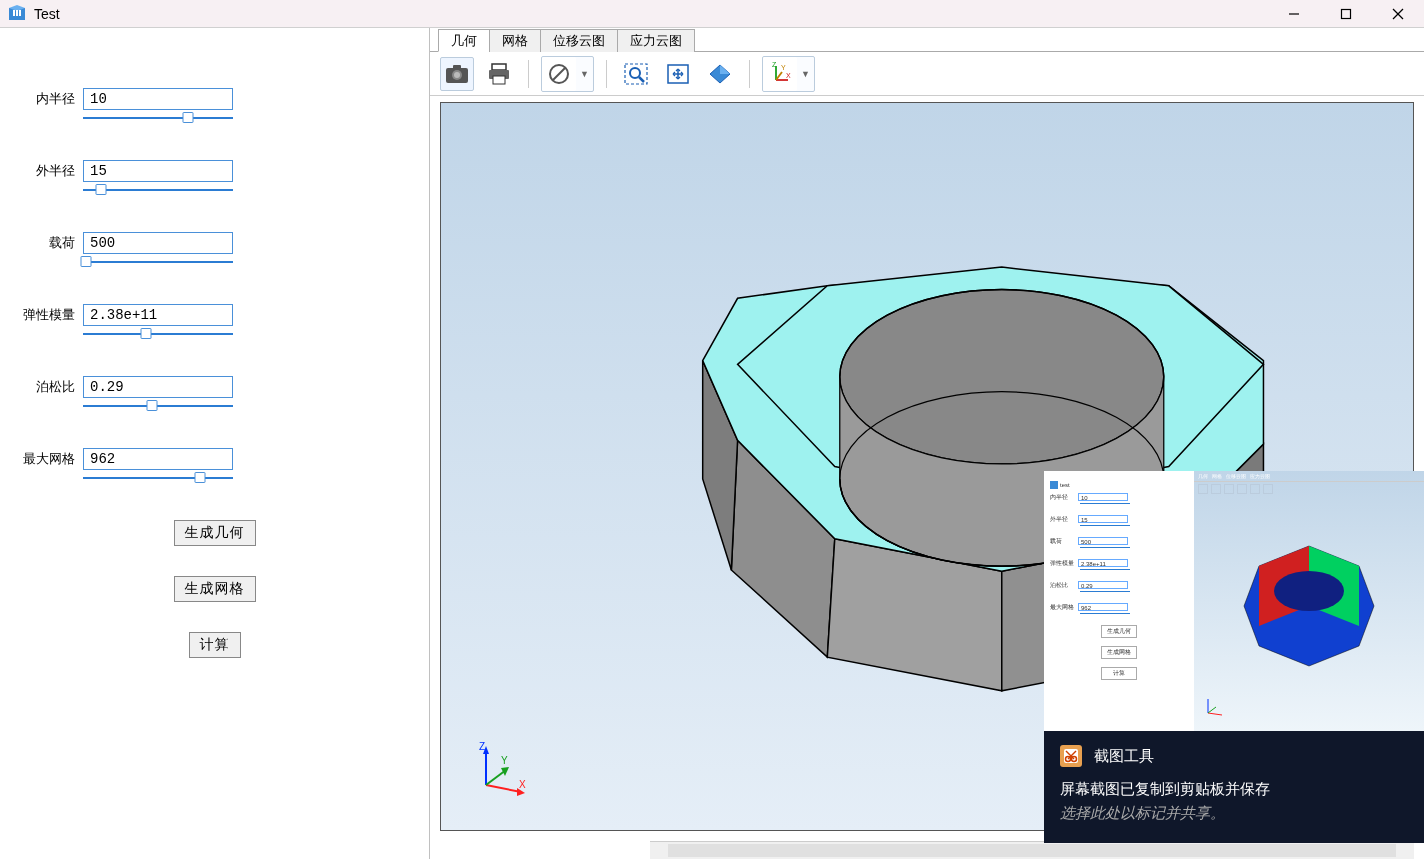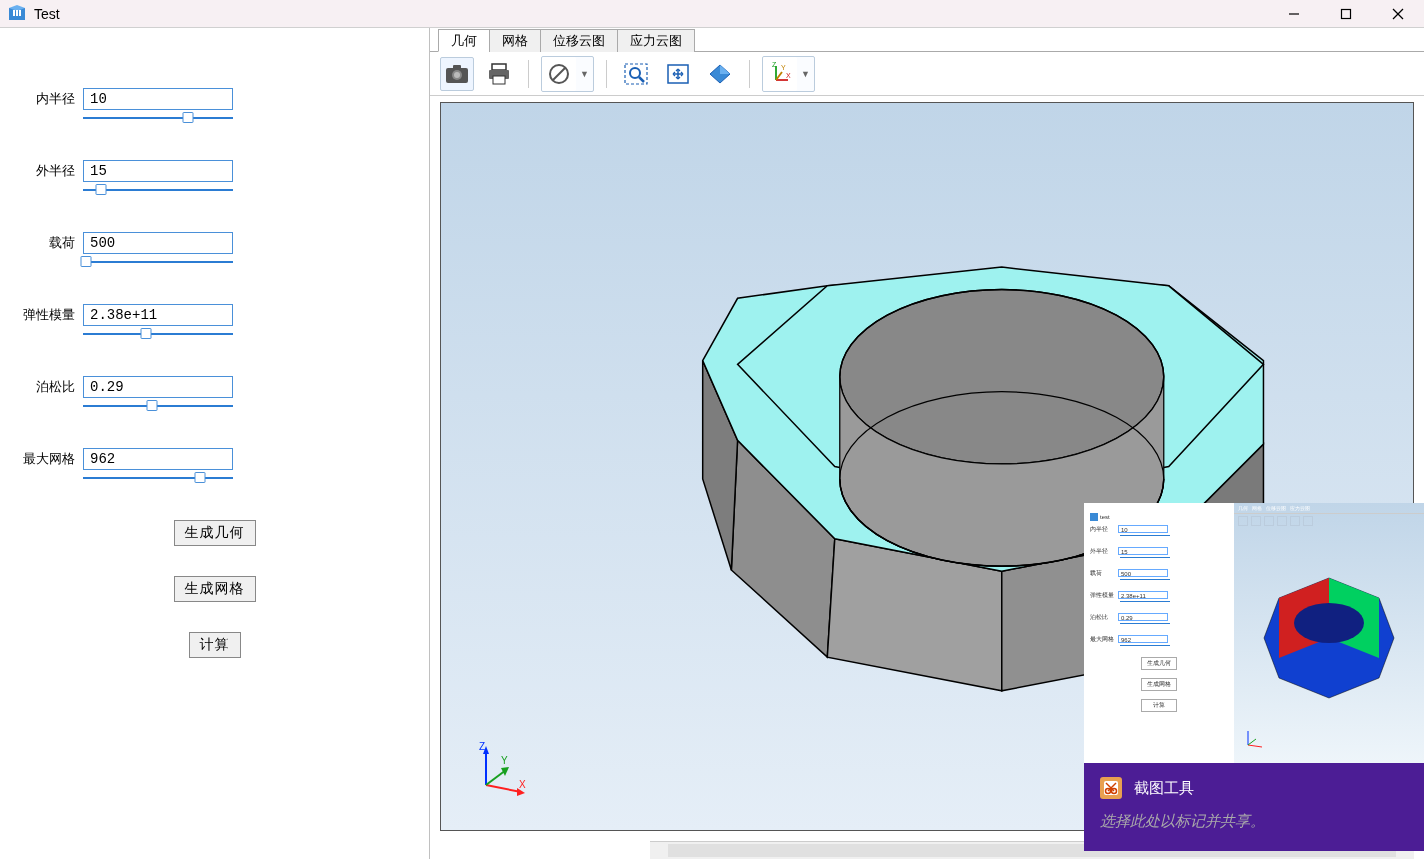--- a/index.html
+++ b/index.html
@@ -44,21 +44,21 @@
 .tool-drop-arrow { padding: 0 4px; color: #666; font-size: 9px; cursor: pointer; }
 
 
 .viewport { flex: 1; margin: 6px 10px 10px 10px; border: 1px solid #555; background: linear-gradient(to bottom, #c0d5e8 0%, #e5eef7 100%); position: relative; overflow: hidden; }
 .axis-widget { position: absolute; left: 30px; bottom: 30px; }
 
 .hscroll { height: 18px; background: #f0f0f0; border-top: 1px solid #ccc; margin: 0 10px 0 220px; position: relative; }
 .hscroll-track { position: absolute; left: 18px; right: 18px; top: 2px; bottom: 2px; background: #e0e0e0; }
 
 
-.notif { position: absolute; right: 0; bottom: 8px; width: 340px; background: #4c1d95; color: #fff; font-size: 15px; }
+.notif { position: absolute; right: 0; bottom: 16px; width: 380px; background: #0f172a; color: #fff; font-size: 15px; }
 .notif-thumb { height: 260px; background: #fff; display: flex; }
 .notif-thumb-left { width: 150px; background: #fff; padding: 10px 6px; font-size: 6px; color: #333; }
 .notif-thumb-right { flex: 1; background: linear-gradient(to bottom, #c0d5e8, #eef5fa); position: relative; }
 .mini-param { margin-bottom: 9px; }
 .mini-label { display: inline-block; width: 28px; font-size: 6px; }
 .mini-input { display: inline-block; border: 1px solid #6af; width: 50px; height: 8px; font-size: 6px; vertical-align: middle; padding-left: 2px; line-height: 8px; }
 .mini-slider { width: 50px; height: 4px; margin-left: 30px; position: relative; }
 .mini-slider::before { content: ''; position: absolute; left: 0; right: 0; top: 1px; height: 1px; background: #2b7cd3; }
 .mini-btn { display: block; margin: 8px auto 0; font-size: 6px; border: 1px solid #aaa; padding: 1px 4px; width: 36px; text-align: center; }
 .notif-body { padding: 14px 16px 18px; }
@@ -351,15 +351,16 @@
         <svg width="16" height="16" viewBox="0 0 16 16">
             <rect x="1" y="1" width="14" height="14" rx="2" fill="#fff"></rect>
             <circle cx="5" cy="11" r="2.5" fill="none" stroke="#d04000" stroke-width="1.5"></circle>
             <circle cx="11" cy="11" r="2.5" fill="none" stroke="#d04000" stroke-width="1.5"></circle>
             <line x1="3" y1="3" x2="11" y2="11" stroke="#d04000" stroke-width="1.5"></line>
             <line x1="13" y1="3" x2="5" y2="11" stroke="#d04000" stroke-width="1.5"></line>
           </svg>
       </div>
       <span>截图工具</span>
     </div>
+    <div class="notif-msg">屏幕截图已复制到剪贴板并保存</div>
     <div class="notif-msg notif-sub">选择此处以标记并共享。</div>
   </div>
 </div>
 
 </body></html>

